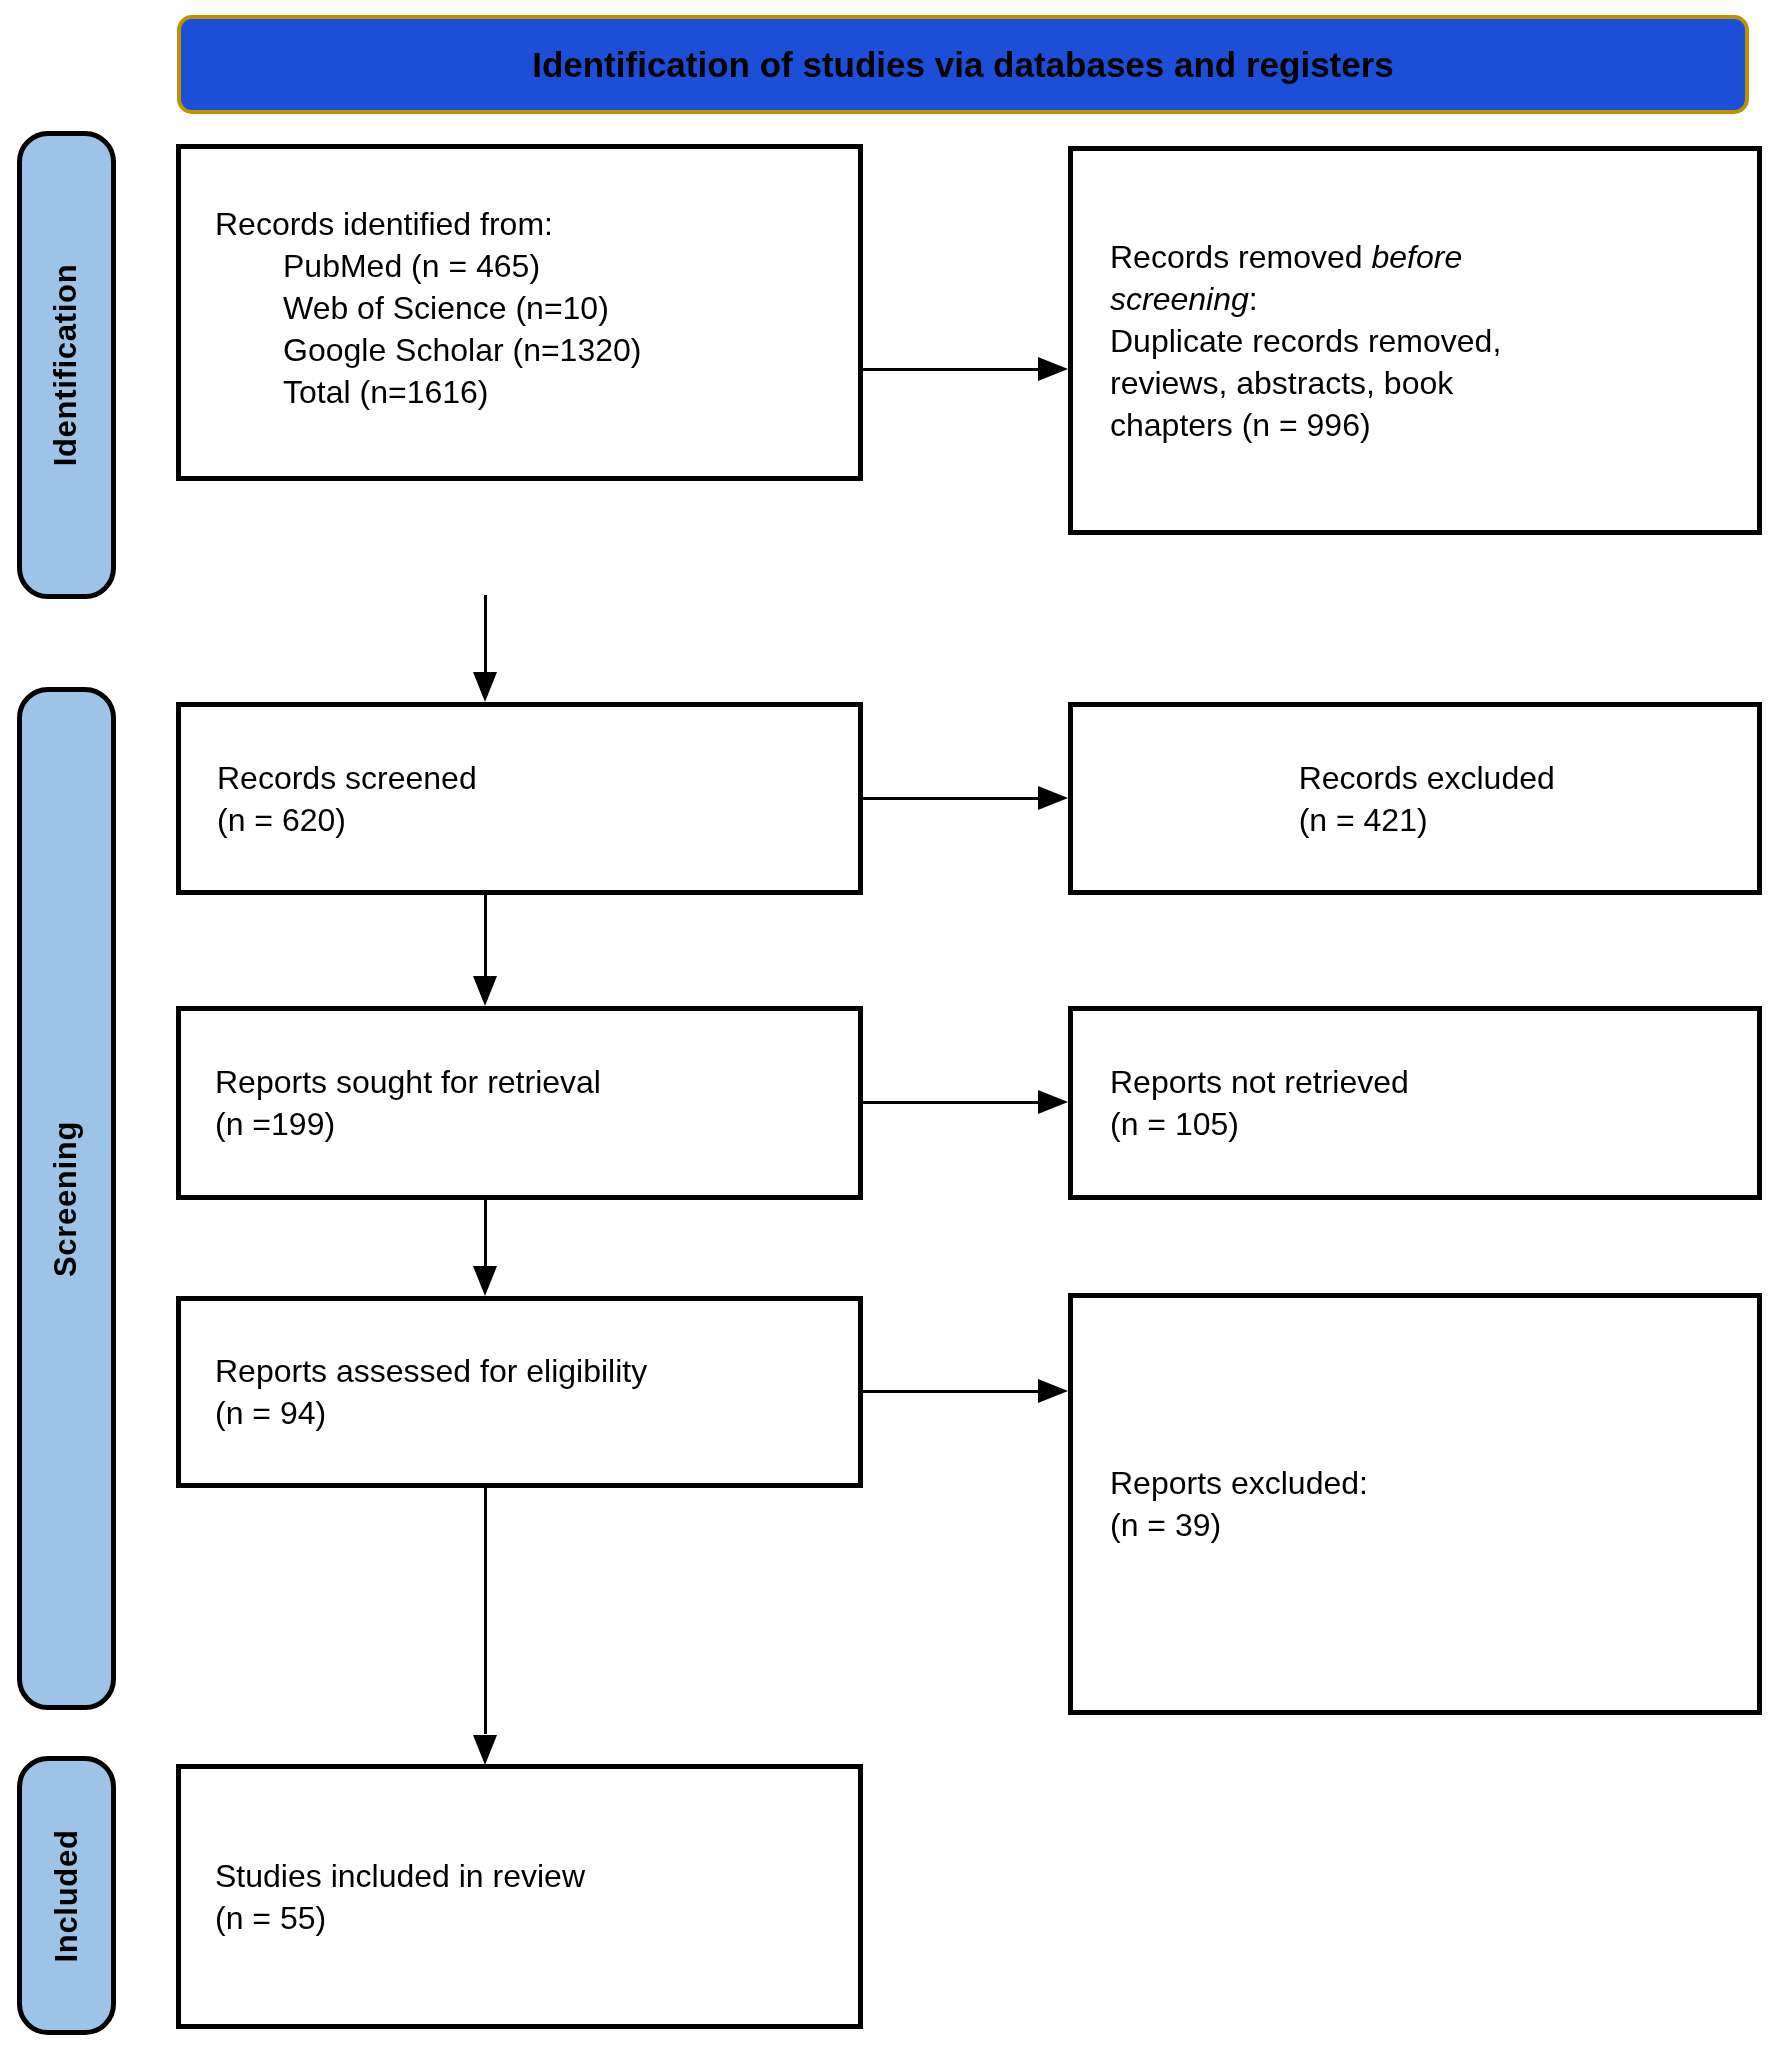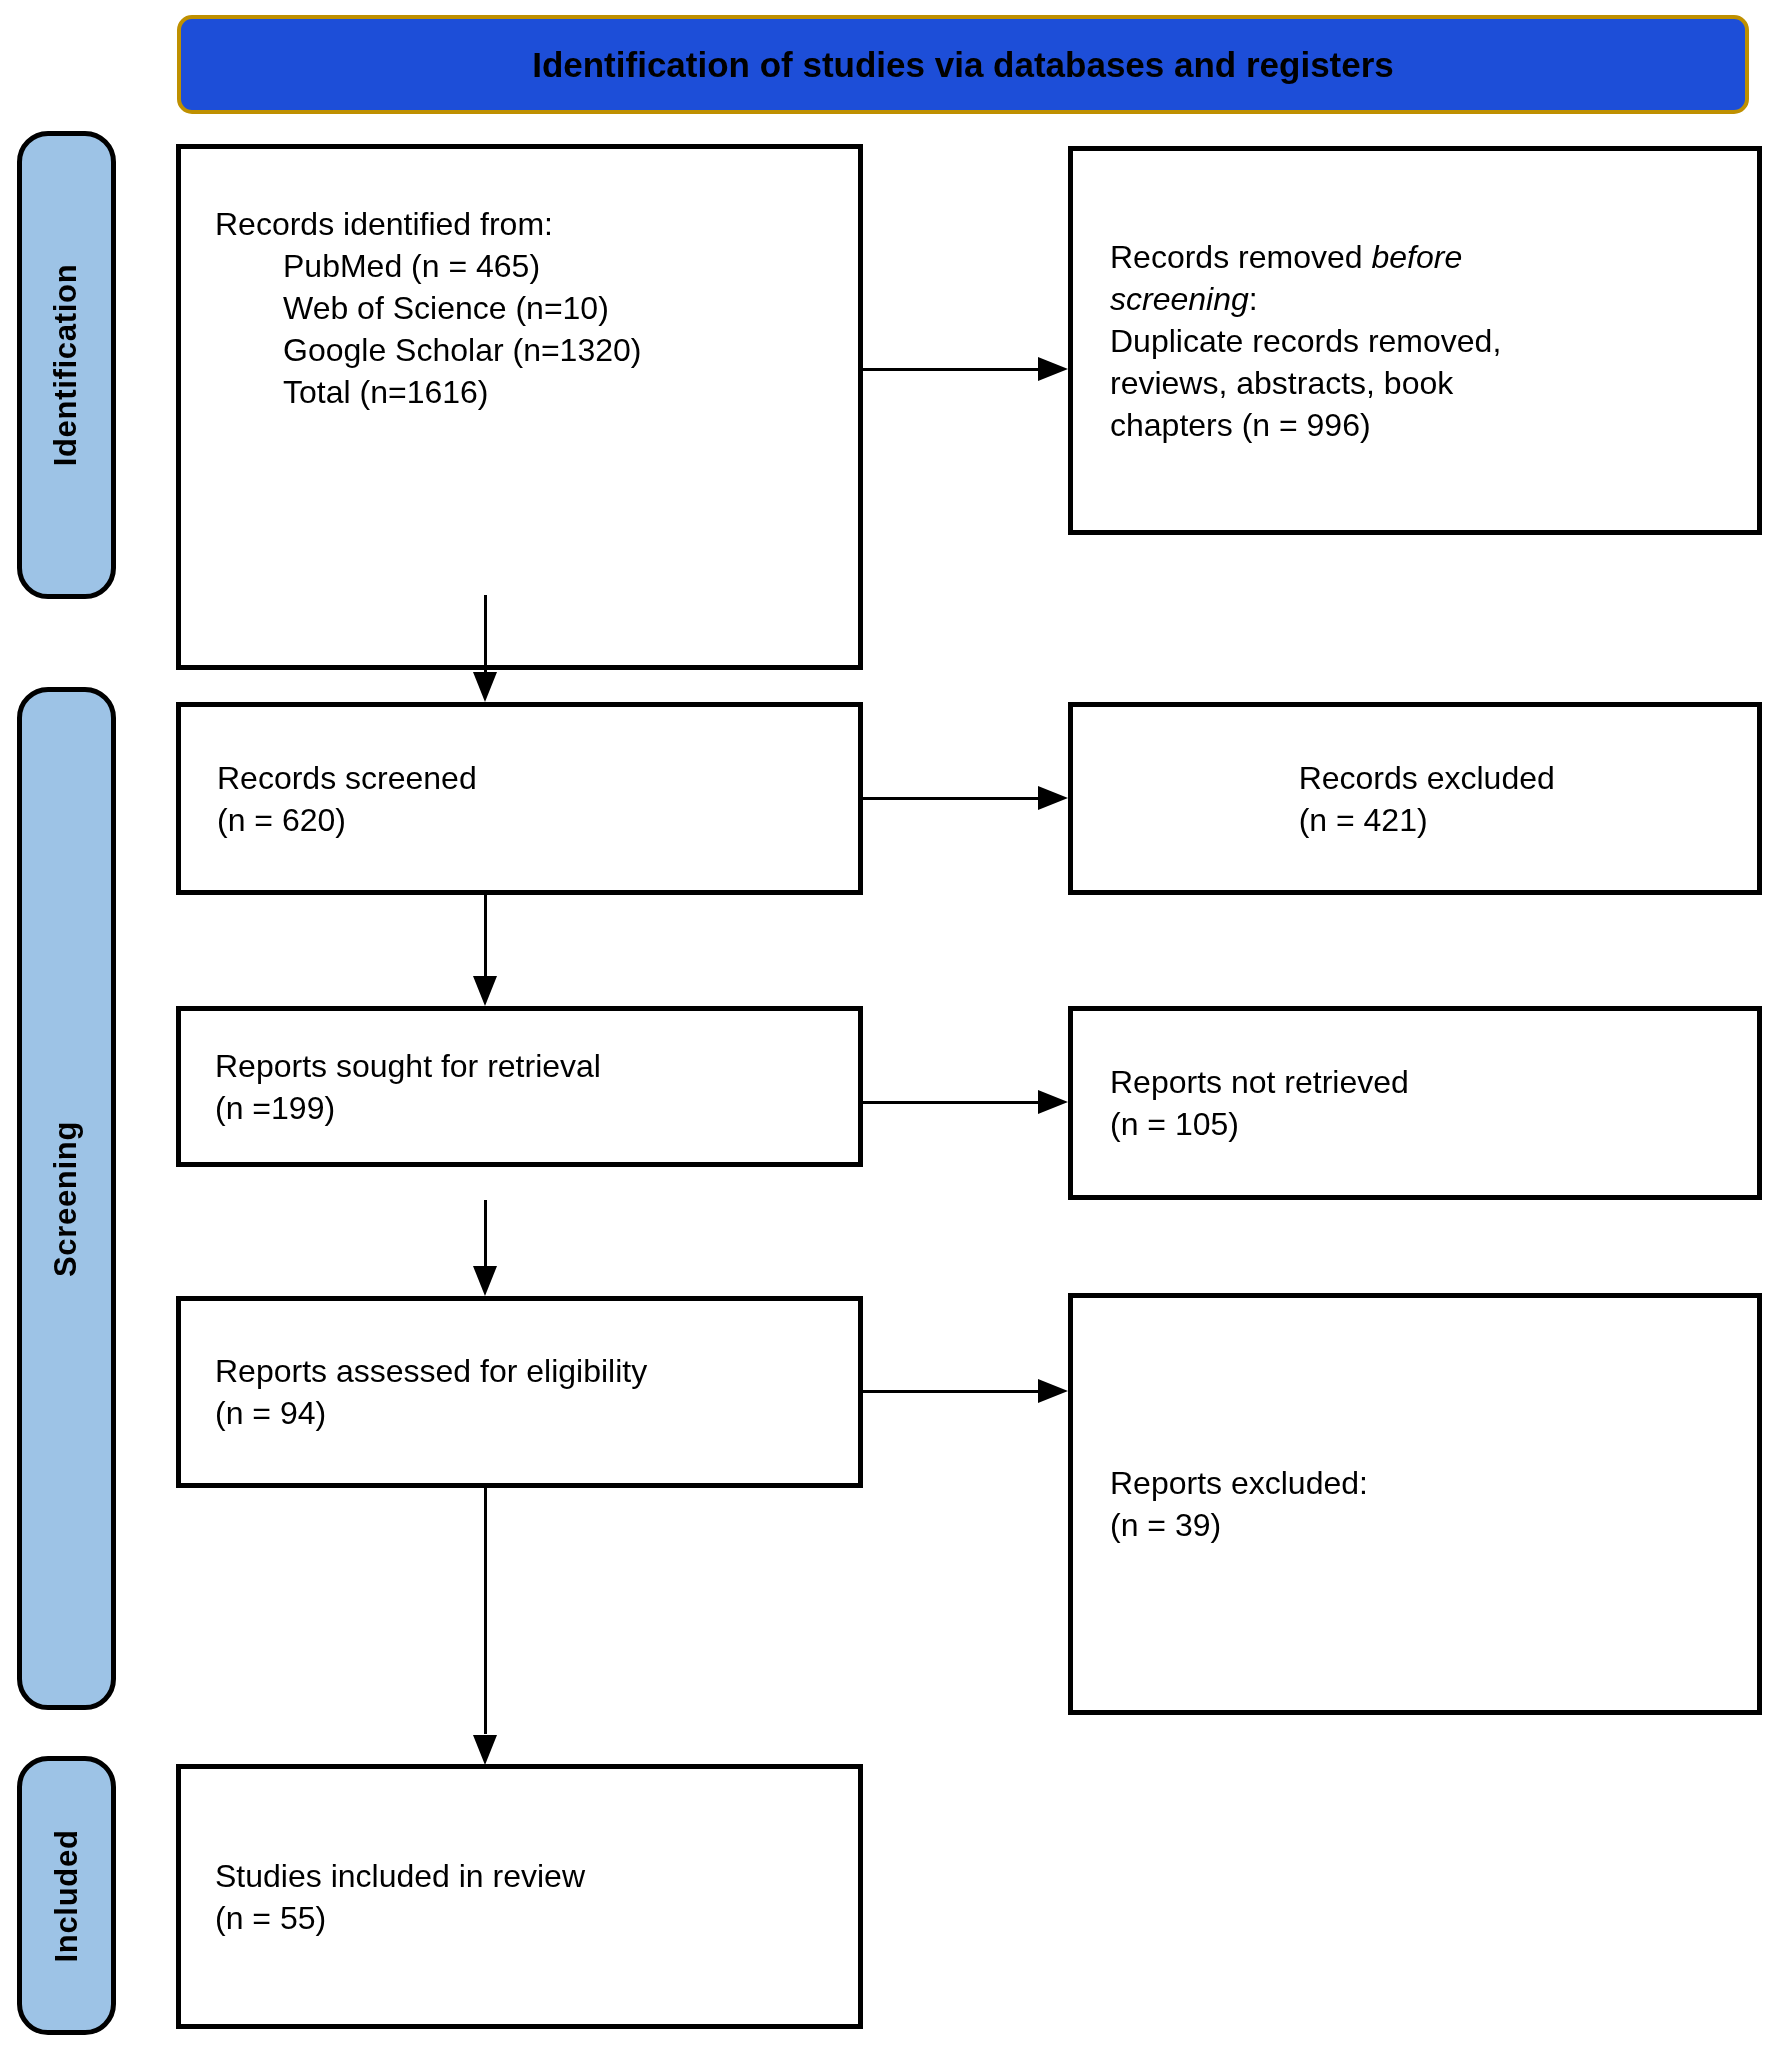--- a/index.html
+++ b/index.html
@@ -35,25 +35,25 @@
   
   .fbox{
     position:absolute;background:#FFFFFF;border:5.4px solid #000000;
     box-sizing:border-box;
     display:flex;flex-direction:column;justify-content:center;
     font-size:32px;line-height:42px;
   }
   .fbox .preline{white-space:pre-line;}
   .lcol{left:176px;width:687px;padding-left:34px;padding-right:13.6px;}
   .rcol{left:1068px;width:694px;padding-left:37px;padding-right:13.6px;}
-  #box-identified{top:144px;height:526px;justify-content:flex-start;padding-top:54px;}
+  #box-identified{top:144px;height:337px;justify-content:flex-start;padding-top:54px;}
   #box-removed{top:146px;height:389px;}
   #box-screened{top:702px;height:193px;padding-left:36px;}
   #box-records-excluded{top:702px;height:193px;align-items:center;}
-  #box-sought{top:1006px;height:161px;}
+  #box-sought{top:1006px;height:194px;}
   #box-not-retrieved{top:1006px;height:194px;}
   #box-assessed{top:1296px;height:192px;}
   #box-reports-excluded{top:1293px;height:422px;}
   #box-included-review{top:1764px;height:265px;}
   .indent{margin-left:68px;}
   .it{font-style:italic;}
   
   .vline{position:absolute;left:484px;width:3.4px;background:#000000;}
   .vhead{position:absolute;left:473px;width:0;height:0;
     border-left:12.2px solid transparent;border-right:12.2px solid transparent;

